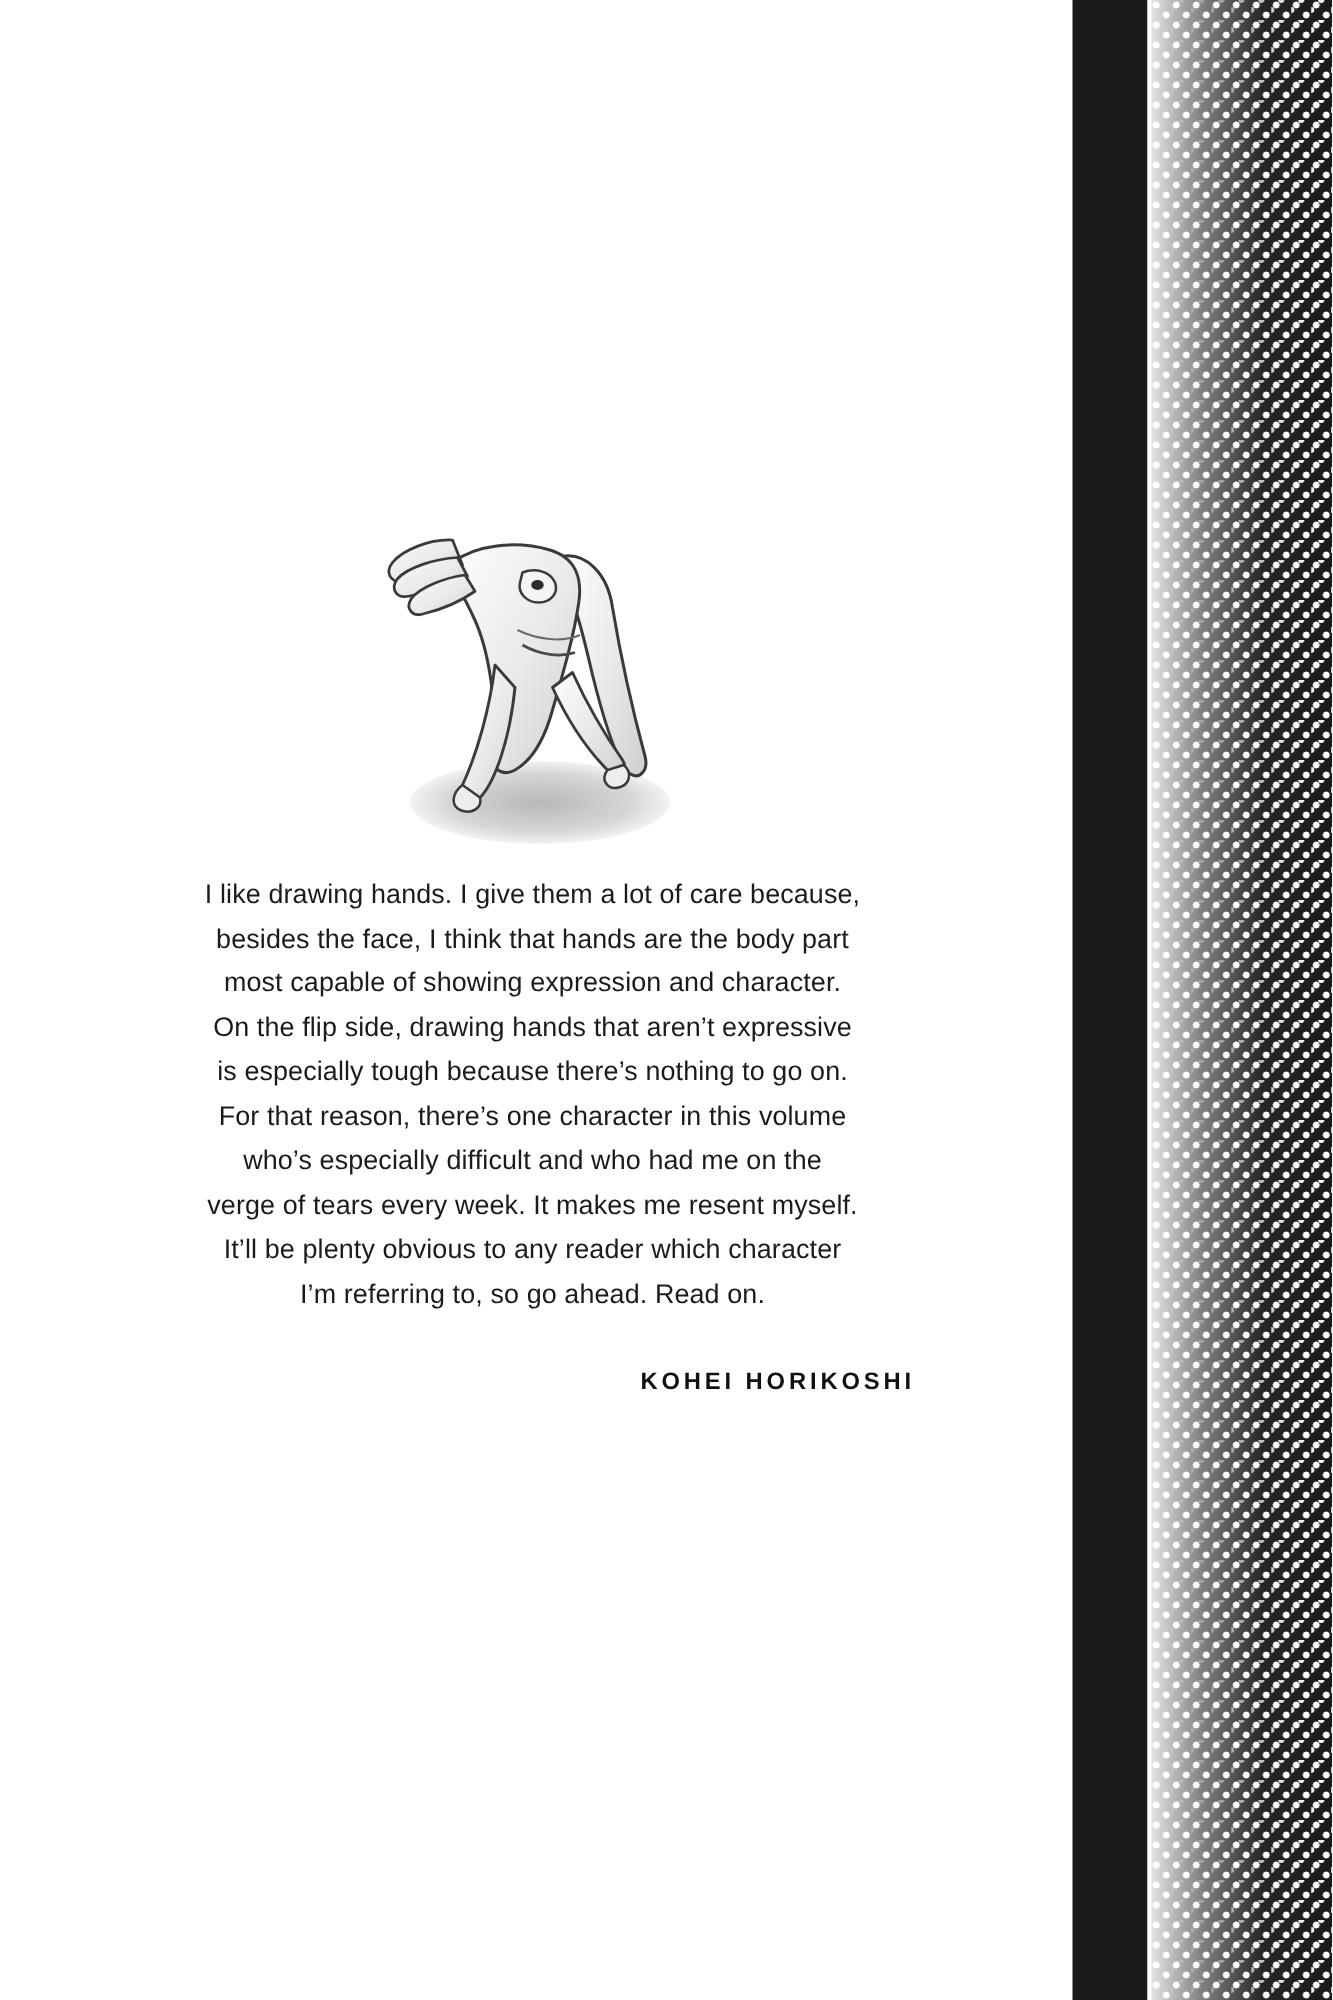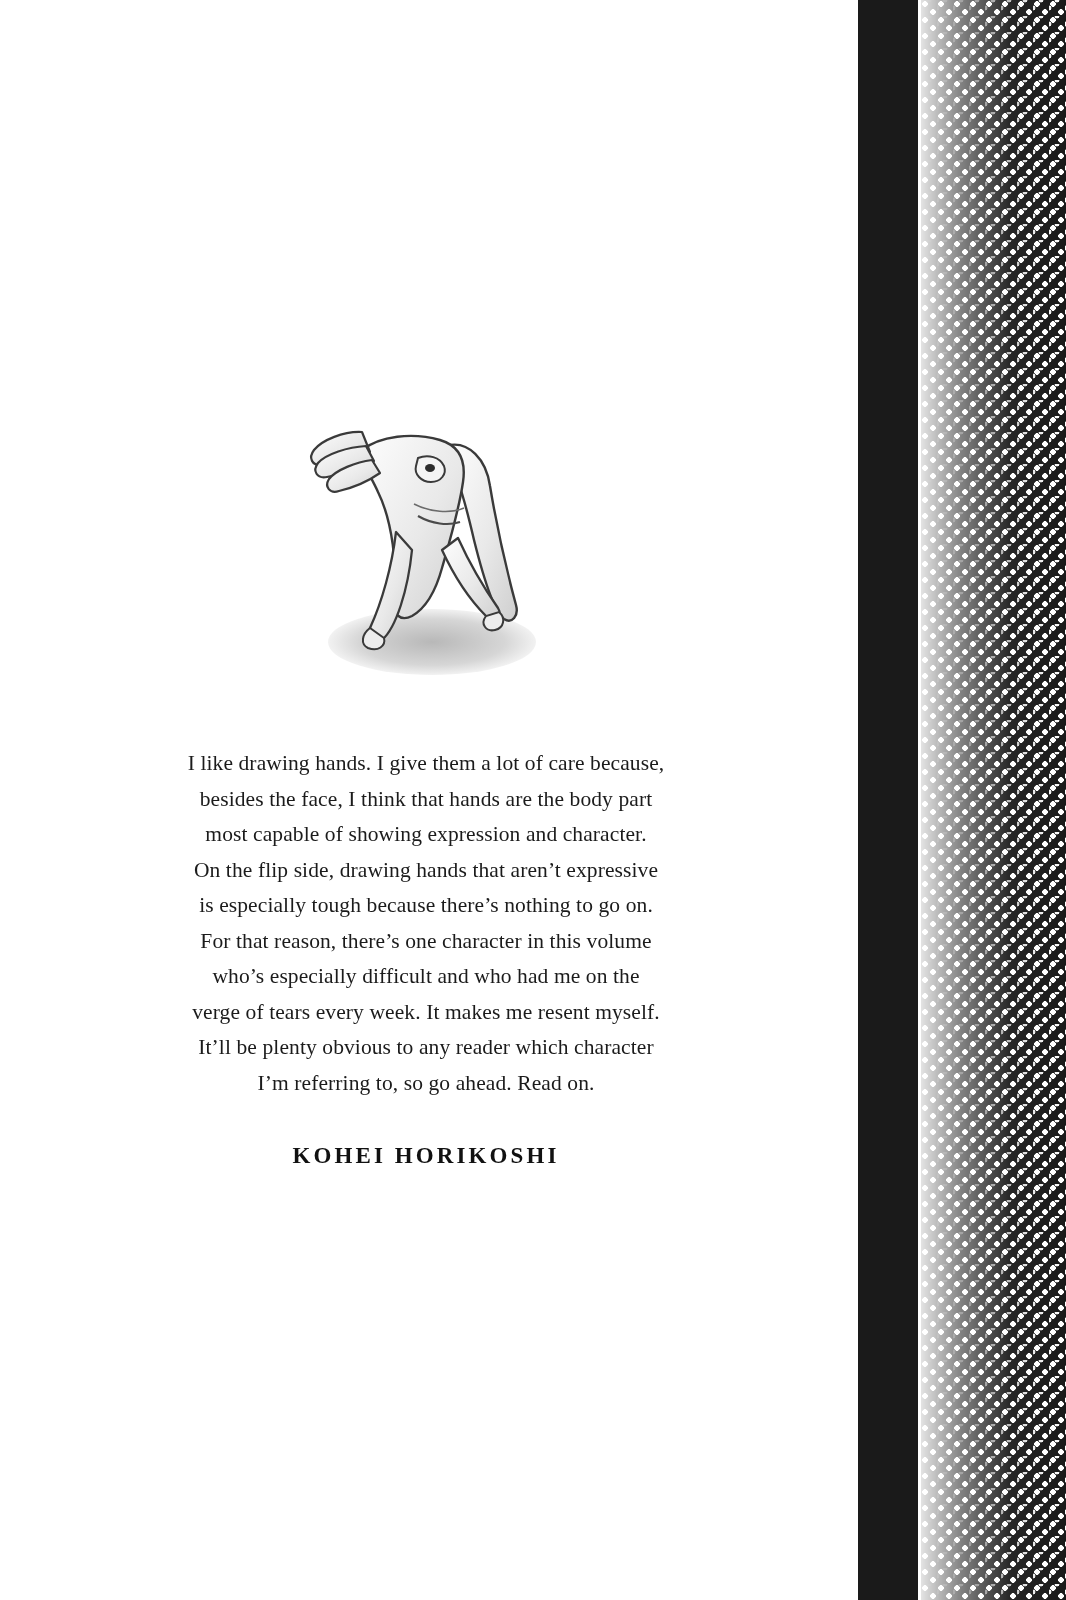--- a/index.html
+++ b/index.html
@@ -84,38 +84,38 @@
     left: 300px;
     top: 400px;
     width: 280px;
     height: 300px;
   }
 
   
   #author-note {
     position: absolute;
     left: 120px;
-    top: 746px;
+    top: 698px;
     width: 612px;
     text-align: center;
-    font-family: Liberation Serif, serif;
   }
   #note-body {
     font-size: 21.5px;
     line-height: 35.5px;
     letter-spacing: 0.1px;
     color: #1b1b1b;
     white-space: pre-line;
   }
   #note-signature {
     margin-top: 42px;
-    font-size: 23px;
+    font-size: 19px;
     font-weight: bold;
     letter-spacing: 3.1px;
     color: #111111;
+    text-align: right;
   }
 </style>
 </head>
 <body>
 
 <div id="illustration">
   <svg viewBox="0 0 280 300" width="280" height="300">
     <defs>
       <linearGradient id="handShade" x1="0" y1="0" x2="1" y2="1">
         <stop offset="0%" stop-color="#fdfdfd"></stop>

